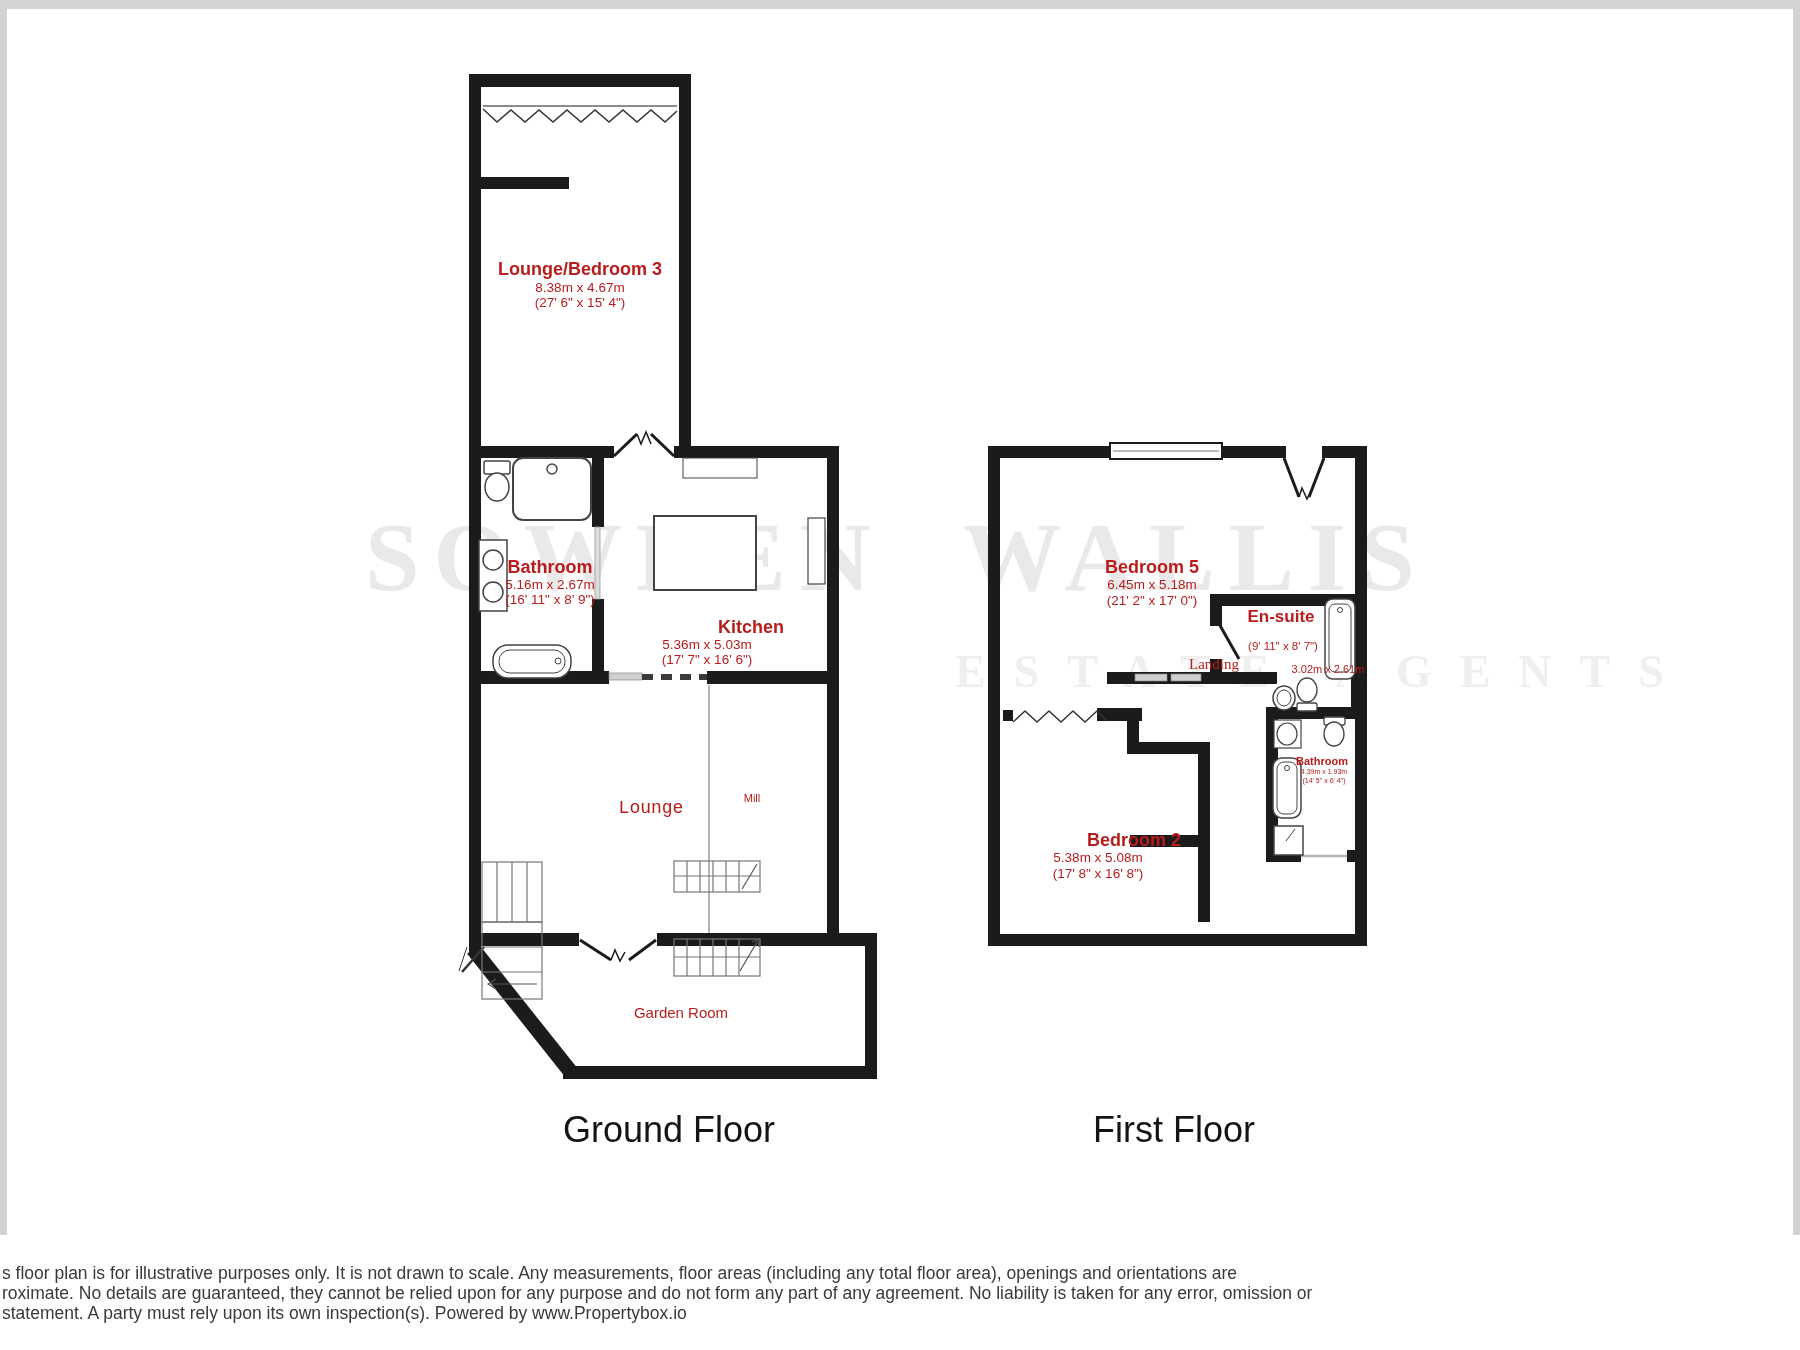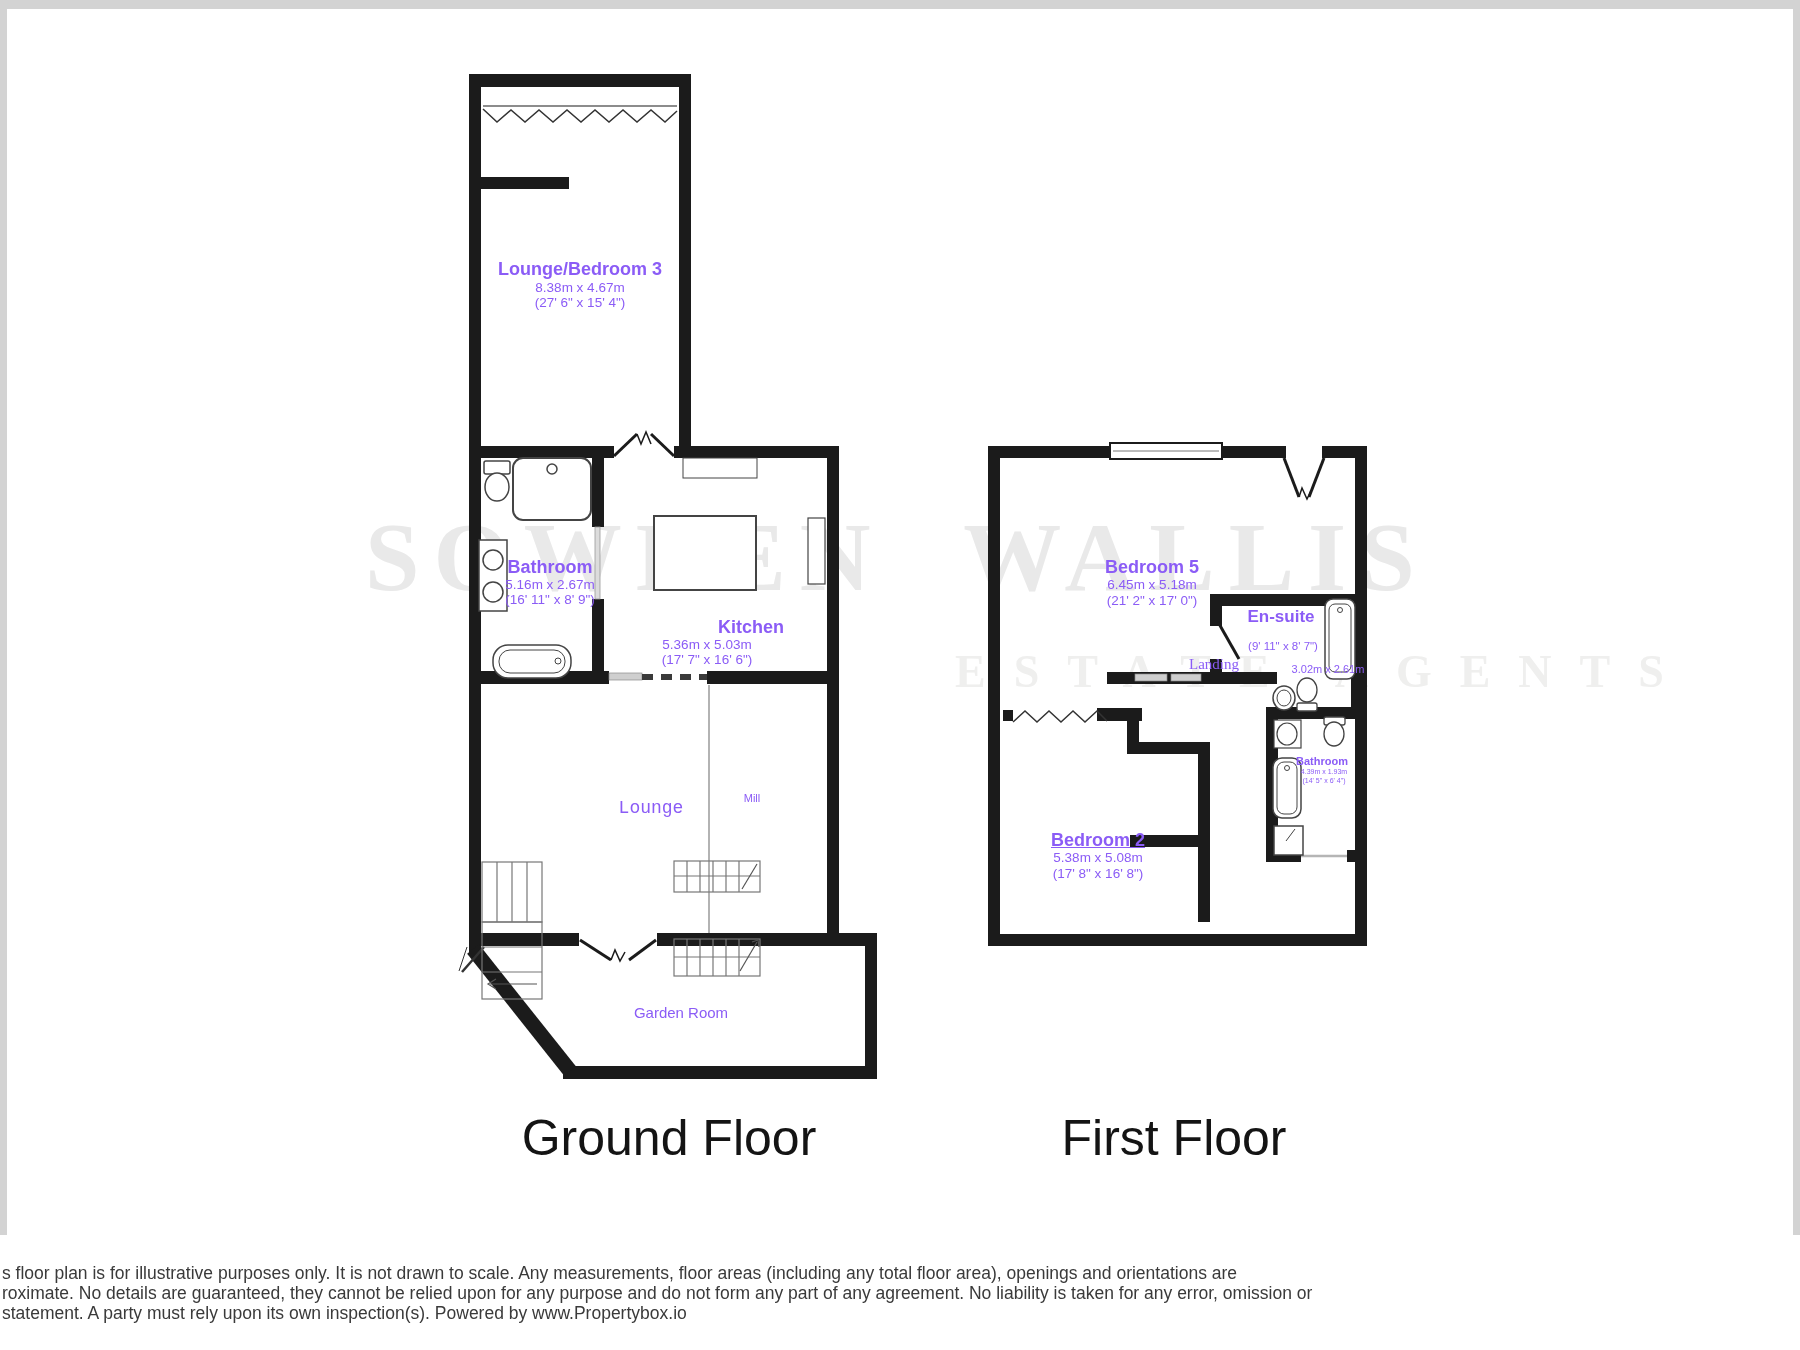--- a/index.html
+++ b/index.html
@@ -6,26 +6,26 @@
   #canvas{position:relative;width:1800px;height:1350px;background:#fff;overflow:hidden;
           font-family:"Liberation Sans",sans-serif;}
   #plan-frame{position:absolute;left:0;top:0;width:1800px;height:1235px;box-sizing:border-box;
           border-top:9px solid #d3d3d3;border-left:7px solid #d3d3d3;border-right:7px solid #d3d3d3;
           background:#fff;}
   .wm1{position:absolute;left:358px;top:492px;z-index:0;font-family:"Liberation Serif",serif;
        font-weight:bold;font-size:98px;letter-spacing:14px;word-spacing:42px;color:#e9e9e9;white-space:nowrap;}
   .wm2{position:absolute;left:948px;top:636px;z-index:0;font-family:"Liberation Serif",serif;
        font-weight:bold;font-size:46px;letter-spacing:28px;color:#efefee;white-space:nowrap;}
   svg.plan{position:absolute;left:0;top:0;z-index:1;}
-  .lbl{position:absolute;z-index:2;text-align:right;color:#8b5cf6;white-space:nowrap;transform:translateX(-50%);}
+  .lbl{position:absolute;z-index:2;text-align:right;color:#b91c1c;white-space:nowrap;transform:translateX(-50%);}
   .rname{font-weight:bold;font-size:18px;}
   .rdim{font-size:13.5px;}
   .rname-sm{font-weight:bold;font-size:11px;}
   .rdim-sm{font-size:7px;}
-  .ftitle{position:absolute;z-index:2;font-size:50px;color:#141414;white-space:nowrap;transform:translateX(-50%);}
+  .ftitle{position:absolute;z-index:2;font-size:36px;color:#141414;white-space:nowrap;transform:translateX(-50%);}
   .disc{position:absolute;left:2px;z-index:2;font-size:17.5px;line-height:20px;color:#3a3a3a;white-space:nowrap;}
 </style>
 </head>
 <body>
 
 <div id="canvas">
   <div id="plan-frame">
     <div class="wm1">SOWDEN WALLIS</div>
     <div class="wm2">ESTATE AGENTS</div>
 
@@ -256,21 +256,21 @@
     <div class="lbl rname" style="left:1145px;top:548px;">Bedroom 5</div>
     <div class="lbl rdim" style="left:1145px;top:568px;">6.45m x 5.18m</div>
     <div class="lbl rdim" style="left:1145px;top:584px;">(21' 2" x 17' 0")</div>
 
     <div class="lbl rname" style="left:1274px;top:598px;font-size:17px;">En-suite</div>
     <div class="lbl" style="left:1276px;top:654px;font-size:11px;margin-left:45px;">3.02m x 2.61m</div>
     <div class="lbl" style="left:1276px;top:631px;font-size:11.5px;">(9' 11" x 8' 7")</div>
 
     <div class="lbl" style="left:1207px;top:647px;font-size:15px;font-family:Liberation Serif, serif;">Landing</div>
 
-    <div class="lbl rname" style="left:1091px;top:821px;text-decoration:underline;">Bedroom 2</div>
+    <div class="lbl rname" style="left:1127px;top:821px;">Bedroom 2</div>
     <div class="lbl rdim" style="left:1091px;top:841px;">5.38m x 5.08m</div>
     <div class="lbl rdim" style="left:1091px;top:857px;">(17' 8" x 16' 8")</div>
 
     <div class="lbl rname-sm" style="left:1315px;top:746px;">Bathroom</div>
     <div class="lbl rdim-sm" style="left:1317px;top:759px;">4.39m x 1.93m</div>
     <div class="lbl rdim-sm" style="left:1317px;top:768px;">(14' 5" x 6' 4")</div>
 
     <div class="ftitle" style="left:662px;top:1100px;">Ground Floor</div>
     <div class="ftitle" style="left:1167px;top:1100px;">First Floor</div>
   </div>

